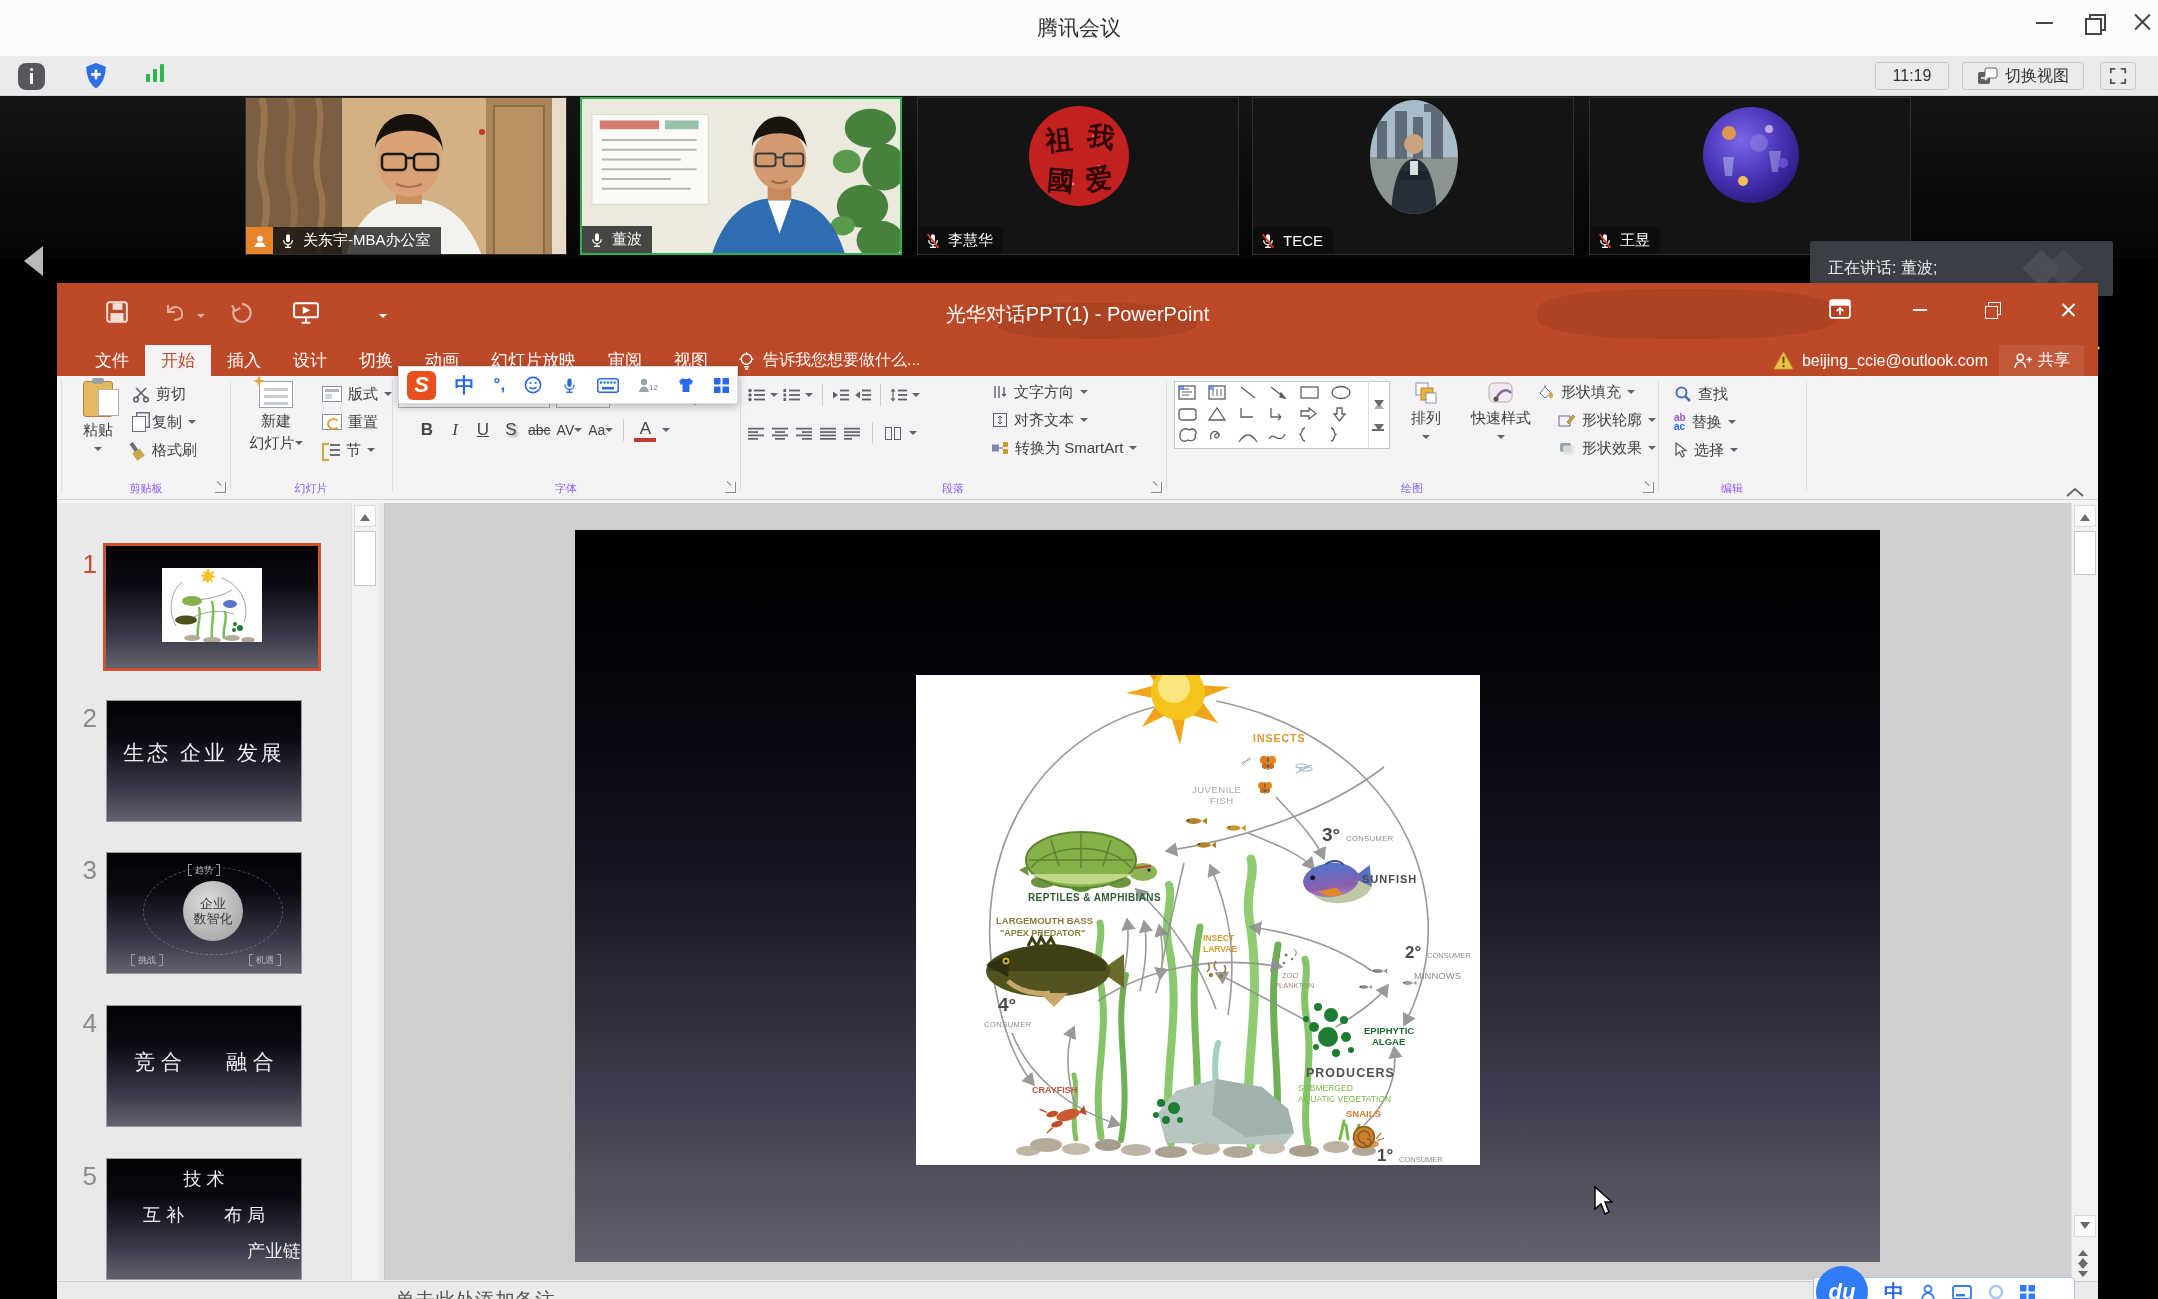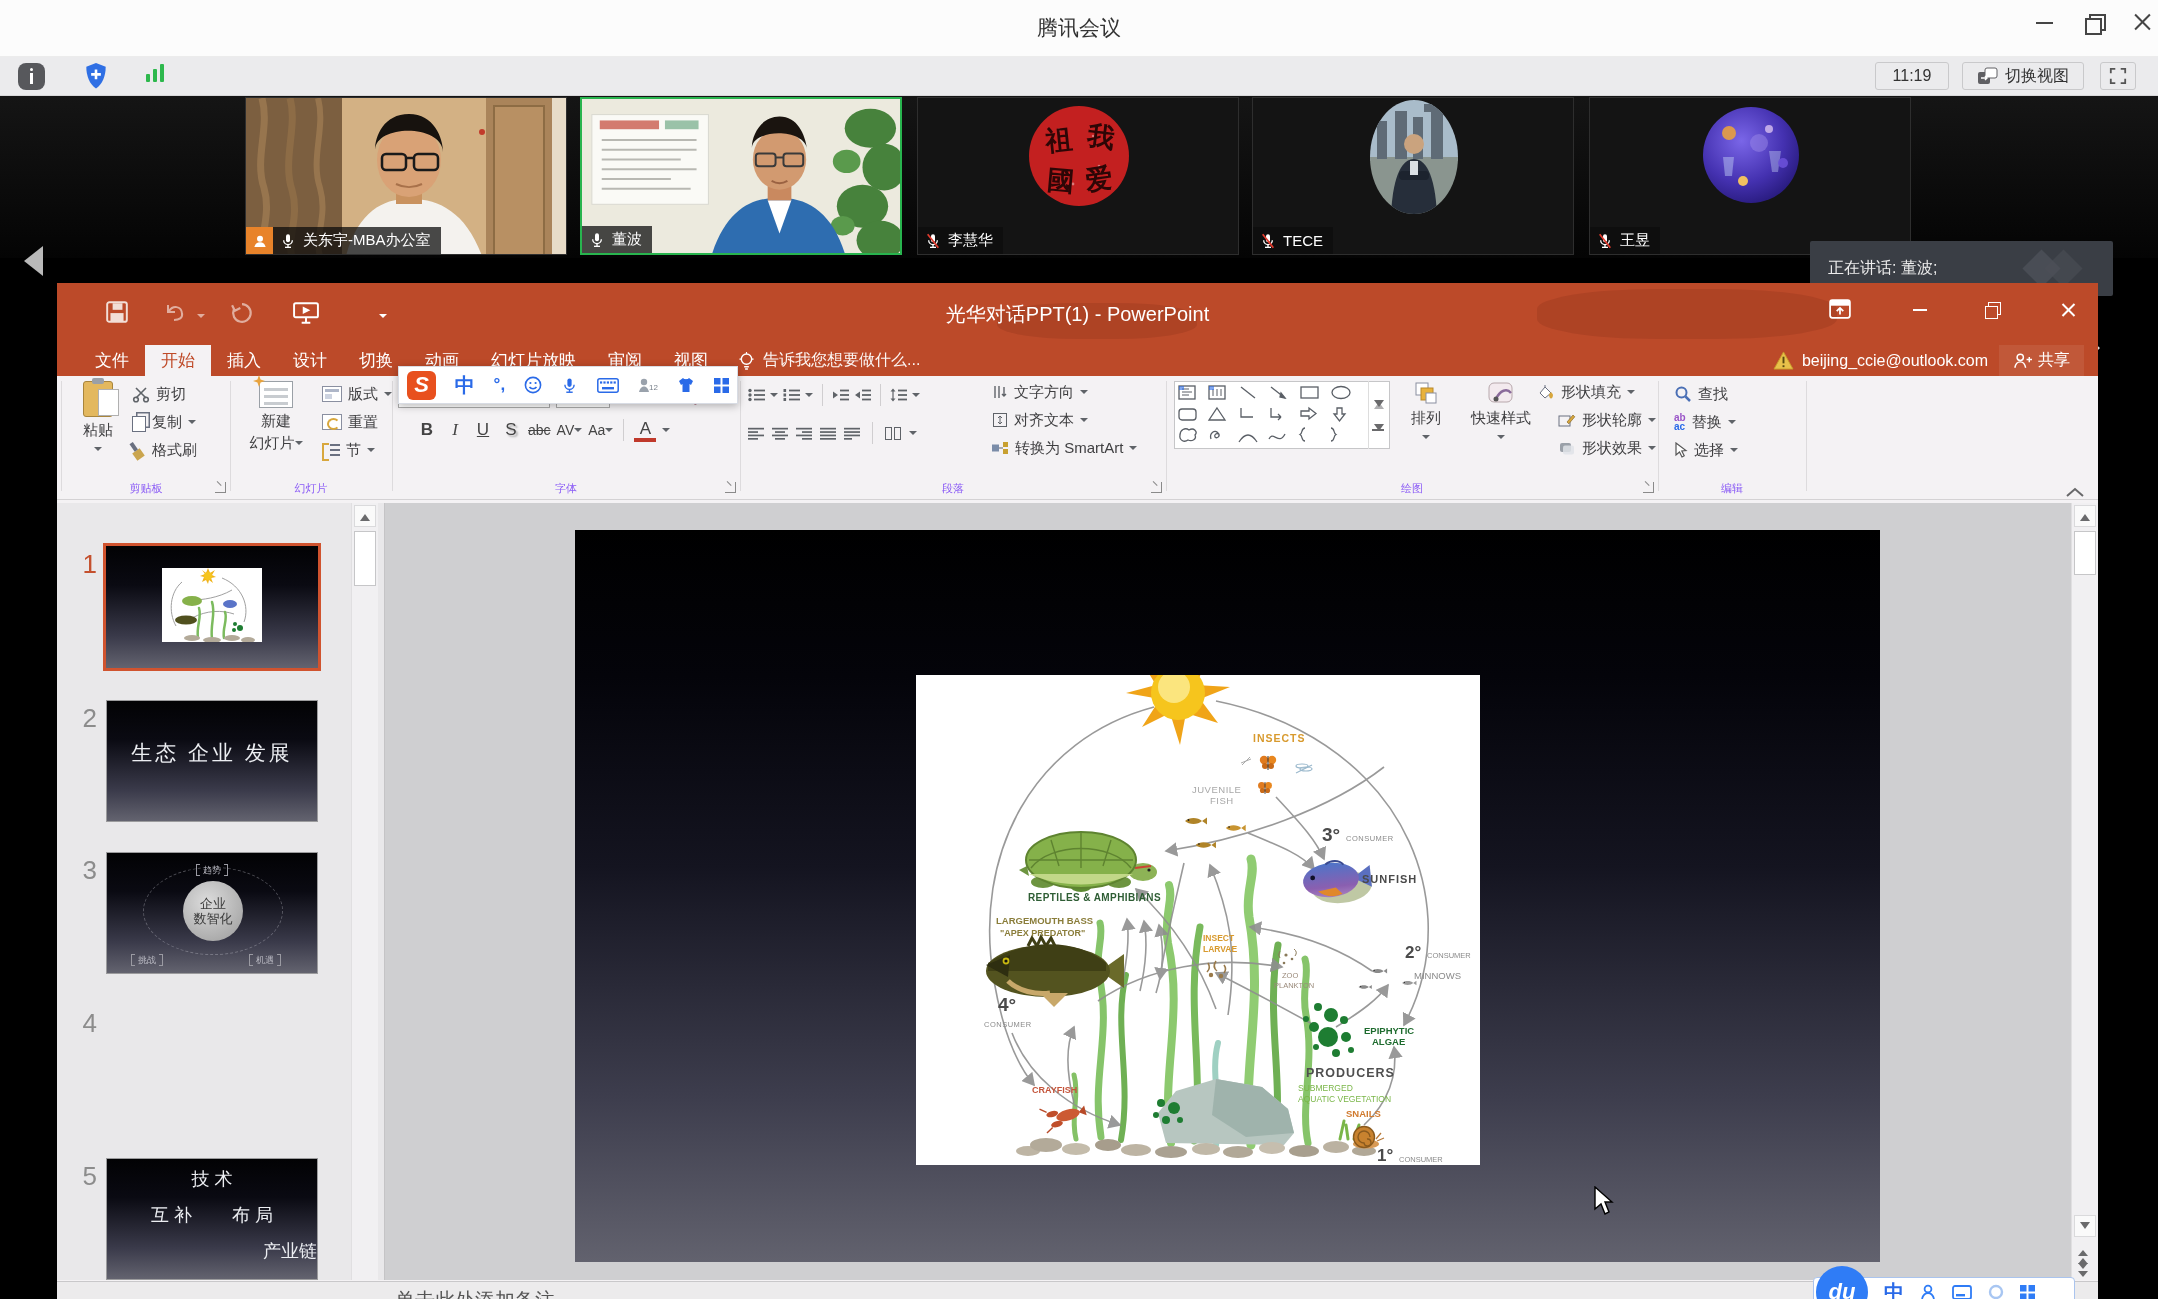--- a/index.html
+++ b/index.html
@@ -96,21 +96,21 @@
   
   .imebar{left:341px;top:83px;width:340px;height:38px;background:#fff;border:1px solid #d8dce4;box-shadow:0 2px 8px rgba(0,0,0,.28);display:flex;align-items:center;justify-content:space-between;padding:0 8px;z-index:50}
   .sogou{width:29px;height:29px;background:#e8501e;border-radius:6px;color:#fff;font-weight:bold;font-style:italic;font-size:22px;display:flex;align-items:center;justify-content:center}
   .imezh{color:#2a6ae8;font-size:20px;font-weight:bold}
   .imepunct{color:#2a6ae8;font-size:17px;font-weight:bold}
   .bime{left:1813px;top:1277px;width:262px;height:30px;background:#fff;border:1px solid #aac4ee;border-radius:4px;display:flex;align-items:center;gap:16px;padding-left:70px;z-index:60}
   .dulogo{left:1816px;top:1266px;width:52px;height:52px;border-radius:50%;background:#2f7cf6;color:#fff;font-weight:bold;font-style:italic;font-size:22px;display:flex;align-items:center;justify-content:center;z-index:61}
 
   
   .panel{left:0;top:220px;width:328px;height:777px;background:#e9e8ea;border-right:1px solid #c5c4c6}
-  .thumb{position:absolute;left:49px;width:212px;height:122px;border:1px solid #9b9b9d;background:linear-gradient(180deg,#020204 0%,#0a0a12 32%,#3a3a4a 74%,#63636f 100%);overflow:hidden;color:#eceef2}
+  .thumb{position:absolute;left:49px;width:196px;height:122px;border:1px solid #9b9b9d;background:linear-gradient(180deg,#020204 0%,#0a0a12 32%,#3a3a4a 74%,#63636f 100%);overflow:hidden;color:#eceef2}
   .thumb.sel{left:46px;width:218px;height:128px;border:3px solid #d0532f}
   .snum{position:absolute;left:14px;width:26px;text-align:right;font-size:26px;color:#8c8c8c}
   .snum.cur{color:#c4502e}
   .pscroll{left:294px;top:0;width:27px;height:777px;background:#f1f0f2;border-left:1px solid #e0dfe1}
   .sbt{position:absolute;left:2px;width:22px;height:22px;background:#fafafa;border:1px solid #dadadc;display:flex;align-items:center;justify-content:center}
   .tri-up{width:0;height:0;border:5px solid transparent;border-bottom:7px solid #6a6a6c;margin-bottom:3px}
   .tri-dn{width:0;height:0;border:5px solid transparent;border-top:7px solid #6a6a6c;margin-top:3px}
   .sthumb{position:absolute;left:2px;width:22px;background:#fff;border:1px solid #c6c6c8}
   .bk{position:relative;padding:0 7px;font-size:9px;color:#b9b9c2}
   .bk::before{content:"";position:absolute;left:0;top:-1px;bottom:-1px;width:3px;border:1px solid #9a9aa2;border-right:none}
@@ -886,20 +886,26 @@
         <div class="abs" style="left:76px;top:28px;width:60px;height:60px;border-radius:50%;background:radial-gradient(circle at 40% 35%,#dcdcdc,#9a9a9a);display:flex;flex-direction:column;align-items:center;justify-content:center;color:#3a3a3a;line-height:15px">
           <span style="font-size:13px">企业</span>
           <span style="font-size:13px">数智化</span>
         </div>
         <div class="abs" style="left:24px;top:96px"><span class="bk">挑战</span></div>
         <div class="abs" style="left:142px;top:96px"><span class="bk">机遇</span></div>
         <div class="abs" style="left:36px;top:14px;width:140px;height:88px;border-radius:50%;border:1px dashed rgba(200,200,210,.35)"></div>
       </div>
 
       <span class="abs snum" style="top:505px">4</span>
+      <div class="thumb" style="top:502px">
+        <div class="abs" style="left:0;top:42px;width:100%;display:flex;justify-content:center;gap:44px;font-size:21px">
+          <span>竞 合</span>
+          <span>融 合</span>
+        </div>
+      </div>
 
       <span class="abs snum" style="top:658px">5</span>
       <div class="thumb" style="top:655px">
         <div class="abs" style="left:0;top:8px;width:100%;text-align:center;font-size:18px">技 术</div>
         <div class="abs" style="left:0;top:44px;width:100%;display:flex;justify-content:center;gap:40px;font-size:18px">
           <span>互 补</span>
           <span>布 局</span>
         </div>
         <div class="abs" style="left:0;top:80px;width:100%;text-align:right;font-size:18px">产业链</div>
       </div>

